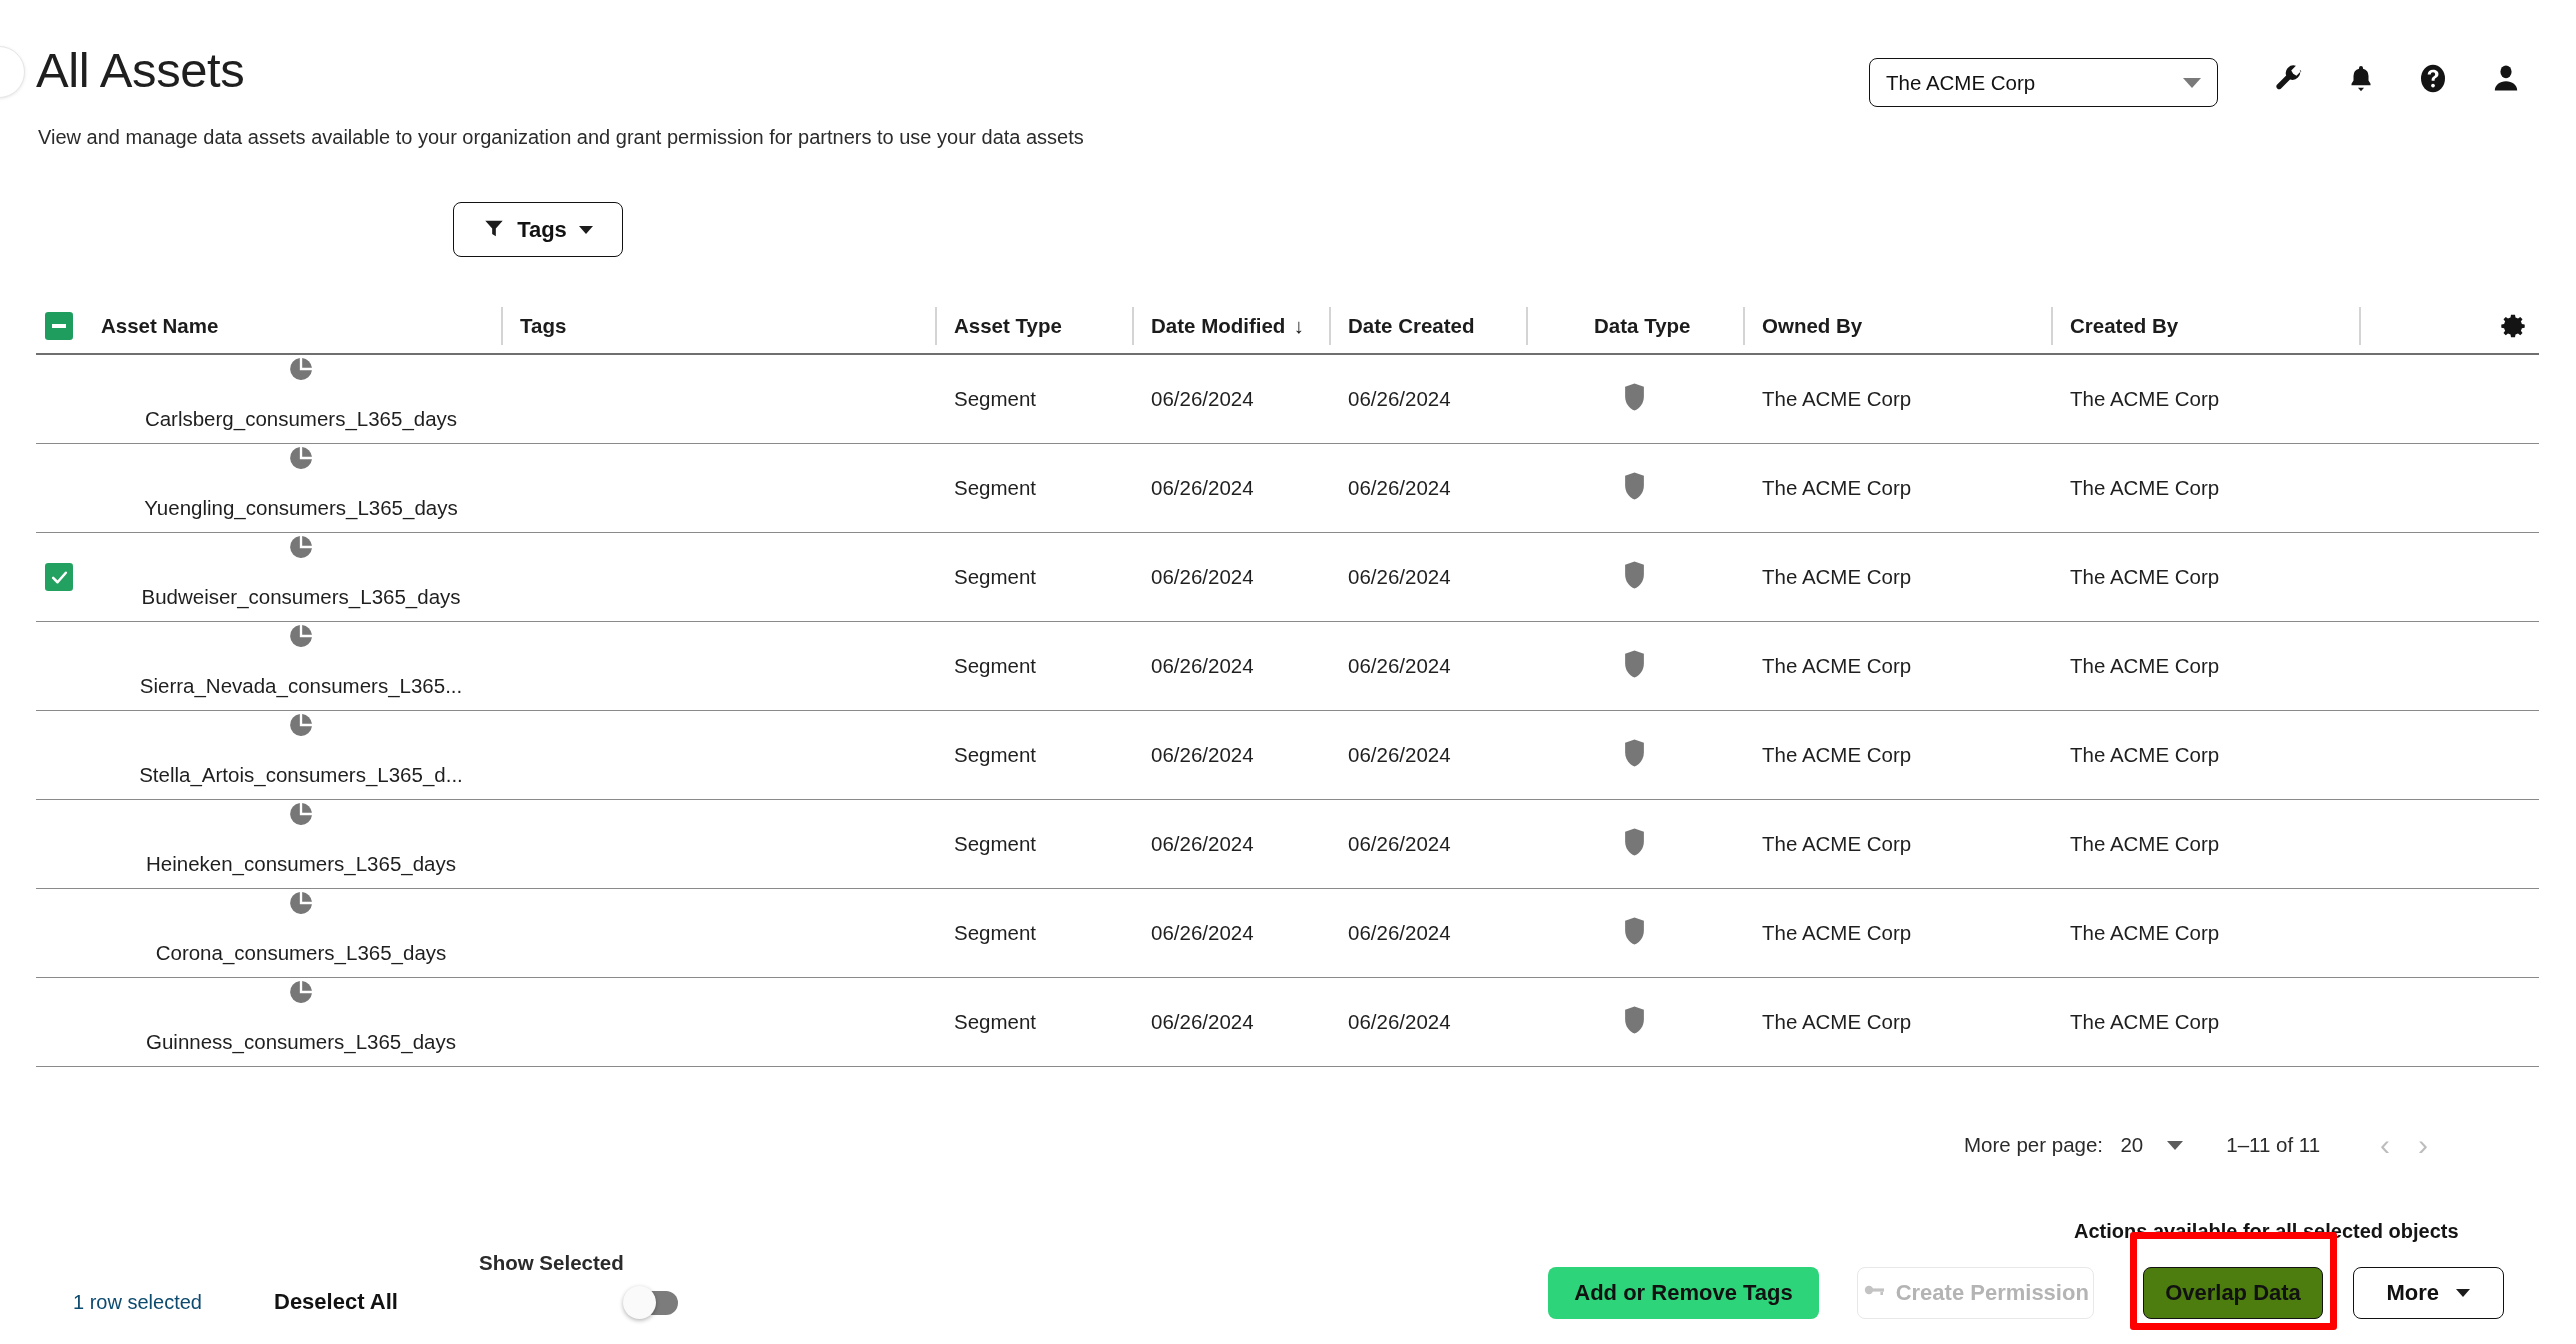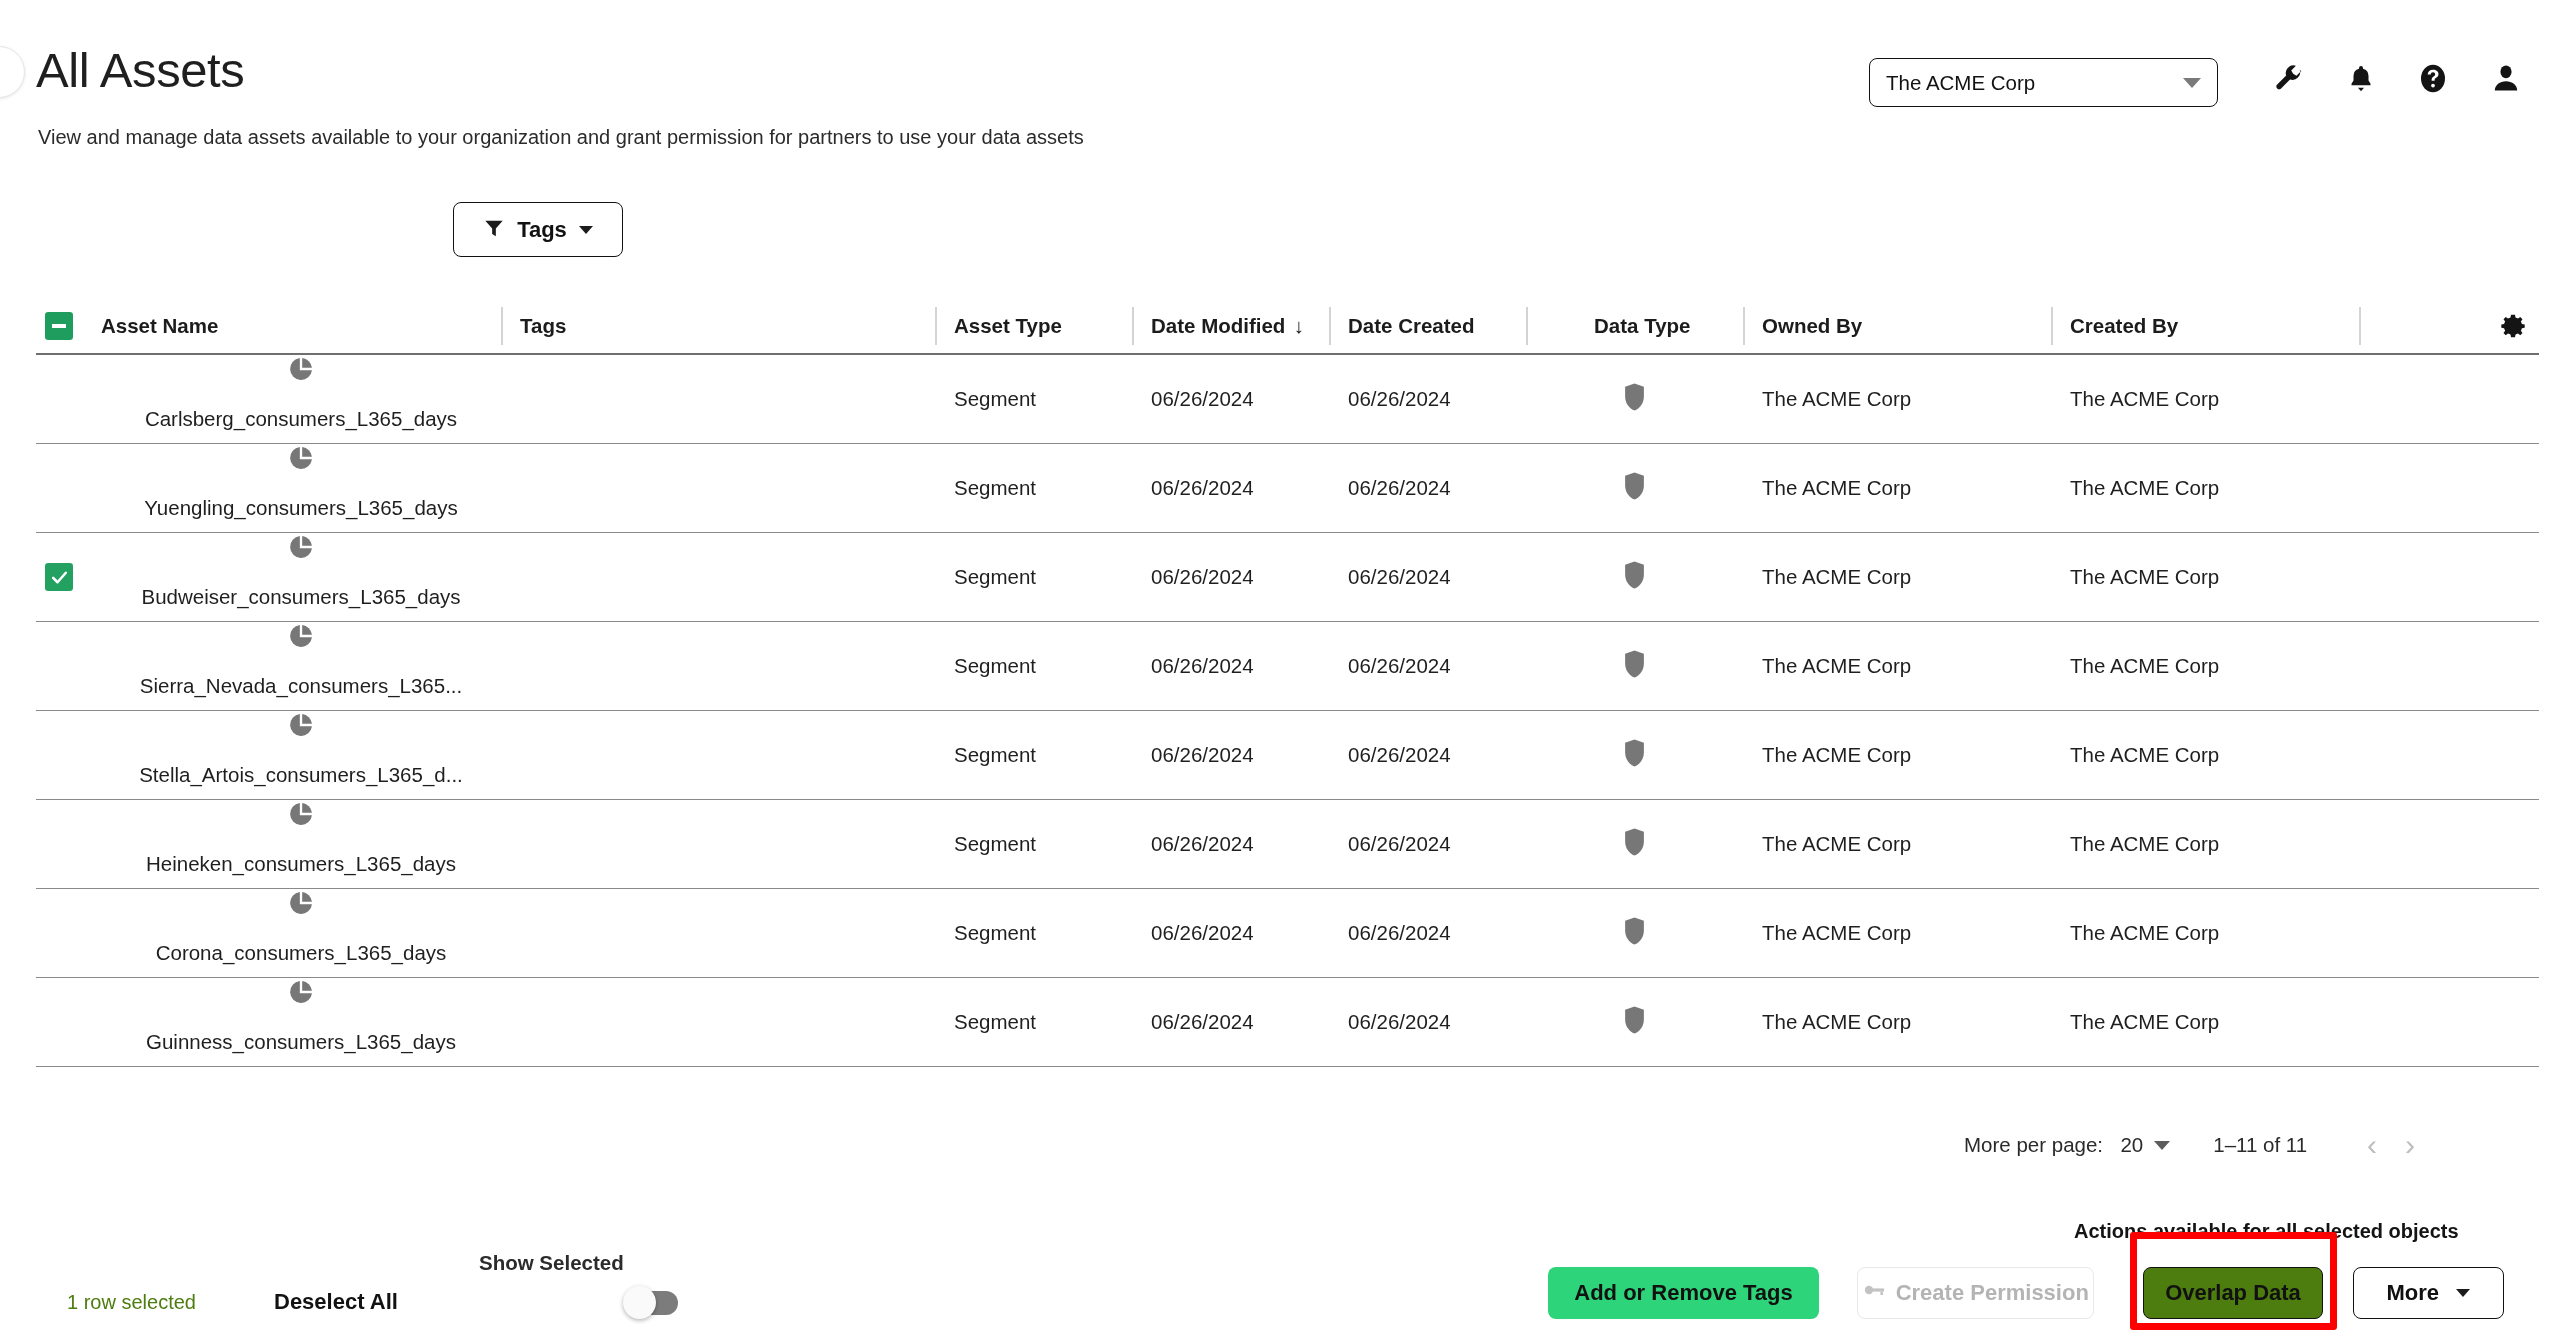--- a/index.html
+++ b/index.html
@@ -147,21 +147,21 @@
   .pie-icon { flex: none; }
   .shield-icon { flex: none; }
 
   
   .pagination {
     position: absolute; left: 1964px; top: 1126px;
     display: flex; align-items: center; gap: 0;
     font-size: 20.5px; color: #2b2b2b;
   }
   .rpp-label { margin-right: 17.4px; }
-  .rpp-value { font-weight: 400; margin-right: 11px; }
+  .rpp-value { font-weight: 400; margin-right: 24px; }
   .rpp-caret {
     width: 0; height: 0;
     border-left: 8px solid transparent;
     border-right: 8px solid transparent;
     border-top: 9.5px solid #5c5c5c;
     margin-right: 43px;
   }
   .range-label { margin-right: 46px; }
   .pg-arrow {
     width: 38px; height: 38px; display: flex;
@@ -169,22 +169,22 @@
     color: #bdbdbd; font-size: 30px; line-height: 1;
   }
 
   
   .bottom-note {
     position: absolute; left: 2074px; top: 1220px;
     font-size: 20px; font-weight: 700; color: #141414;
     white-space: nowrap;
   }
   .selected-count {
-    position: absolute; left: 67px; top: 1291px;
-    font-size: 20px; color: #4d7c0f;
+    position: absolute; left: 73px; top: 1291px;
+    font-size: 20px; color: #0c4a6e;
   }
   .deselect-all {
     position: absolute; left: 274px; top: 1289px;
     font-size: 22px; font-weight: 700; color: #121212;
   }
   .show-selected-label {
     position: absolute; left: 479px; top: 1251px;
     font-size: 20.5px; color: #2b2b2b; font-weight: bold;
   }
   .toggle {

